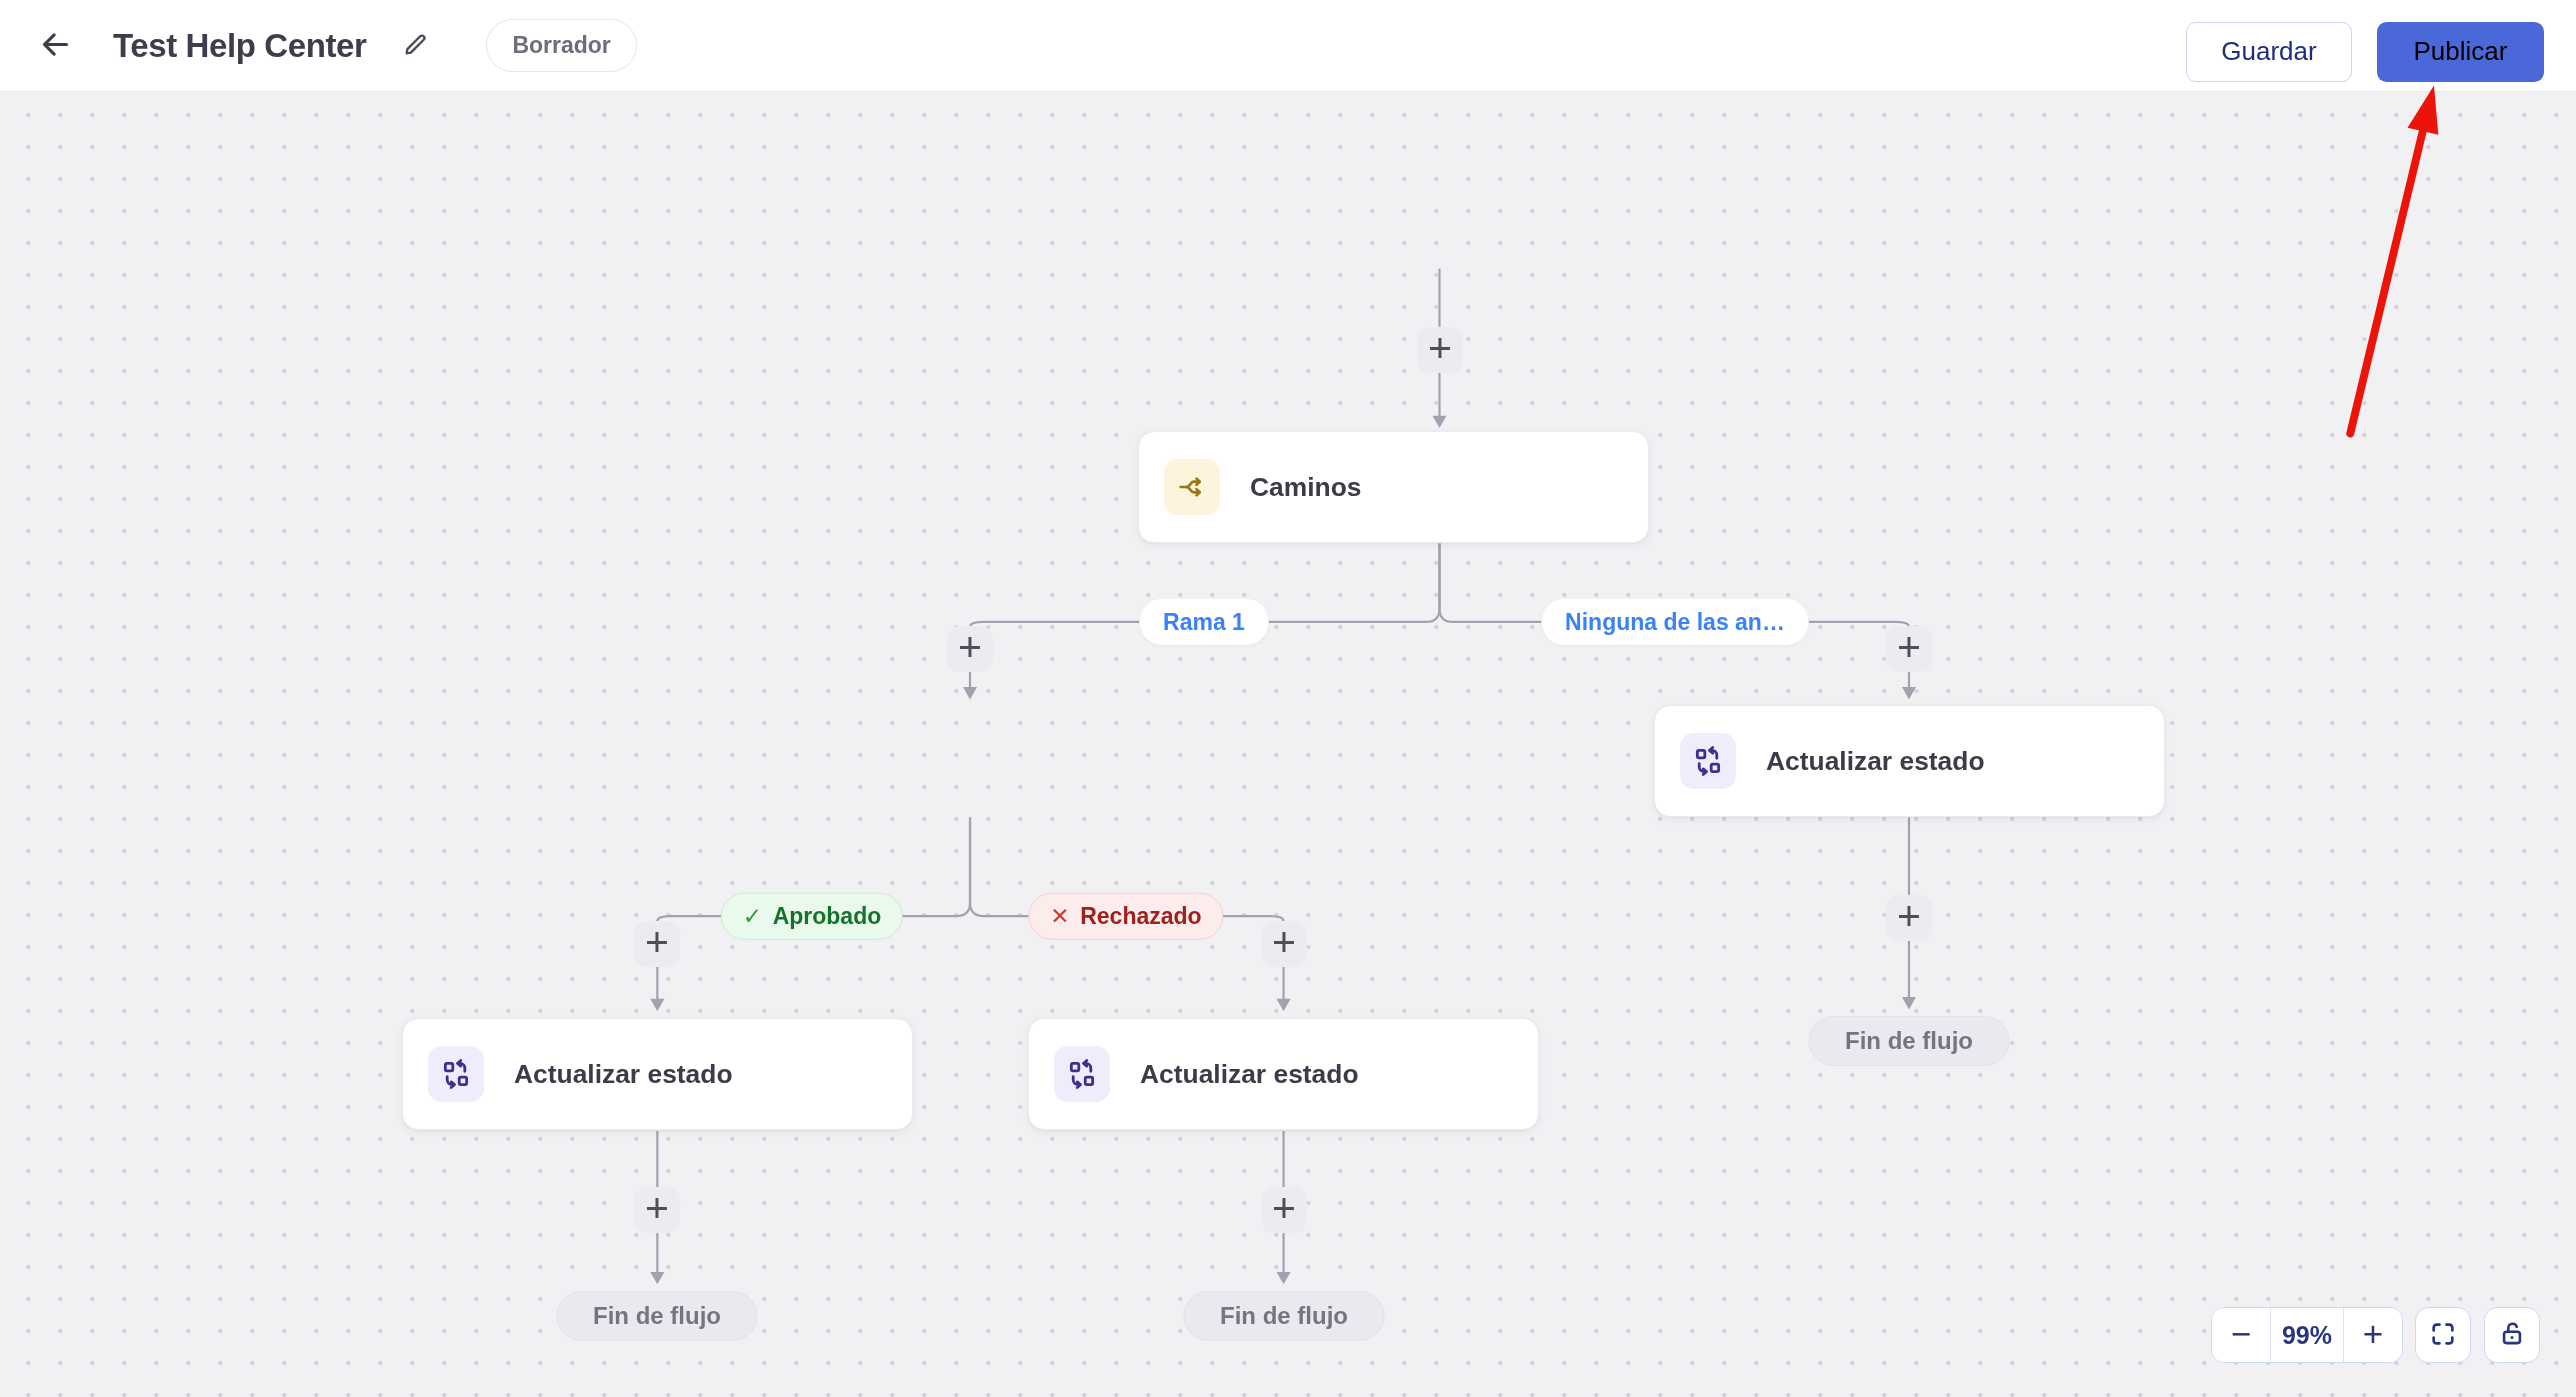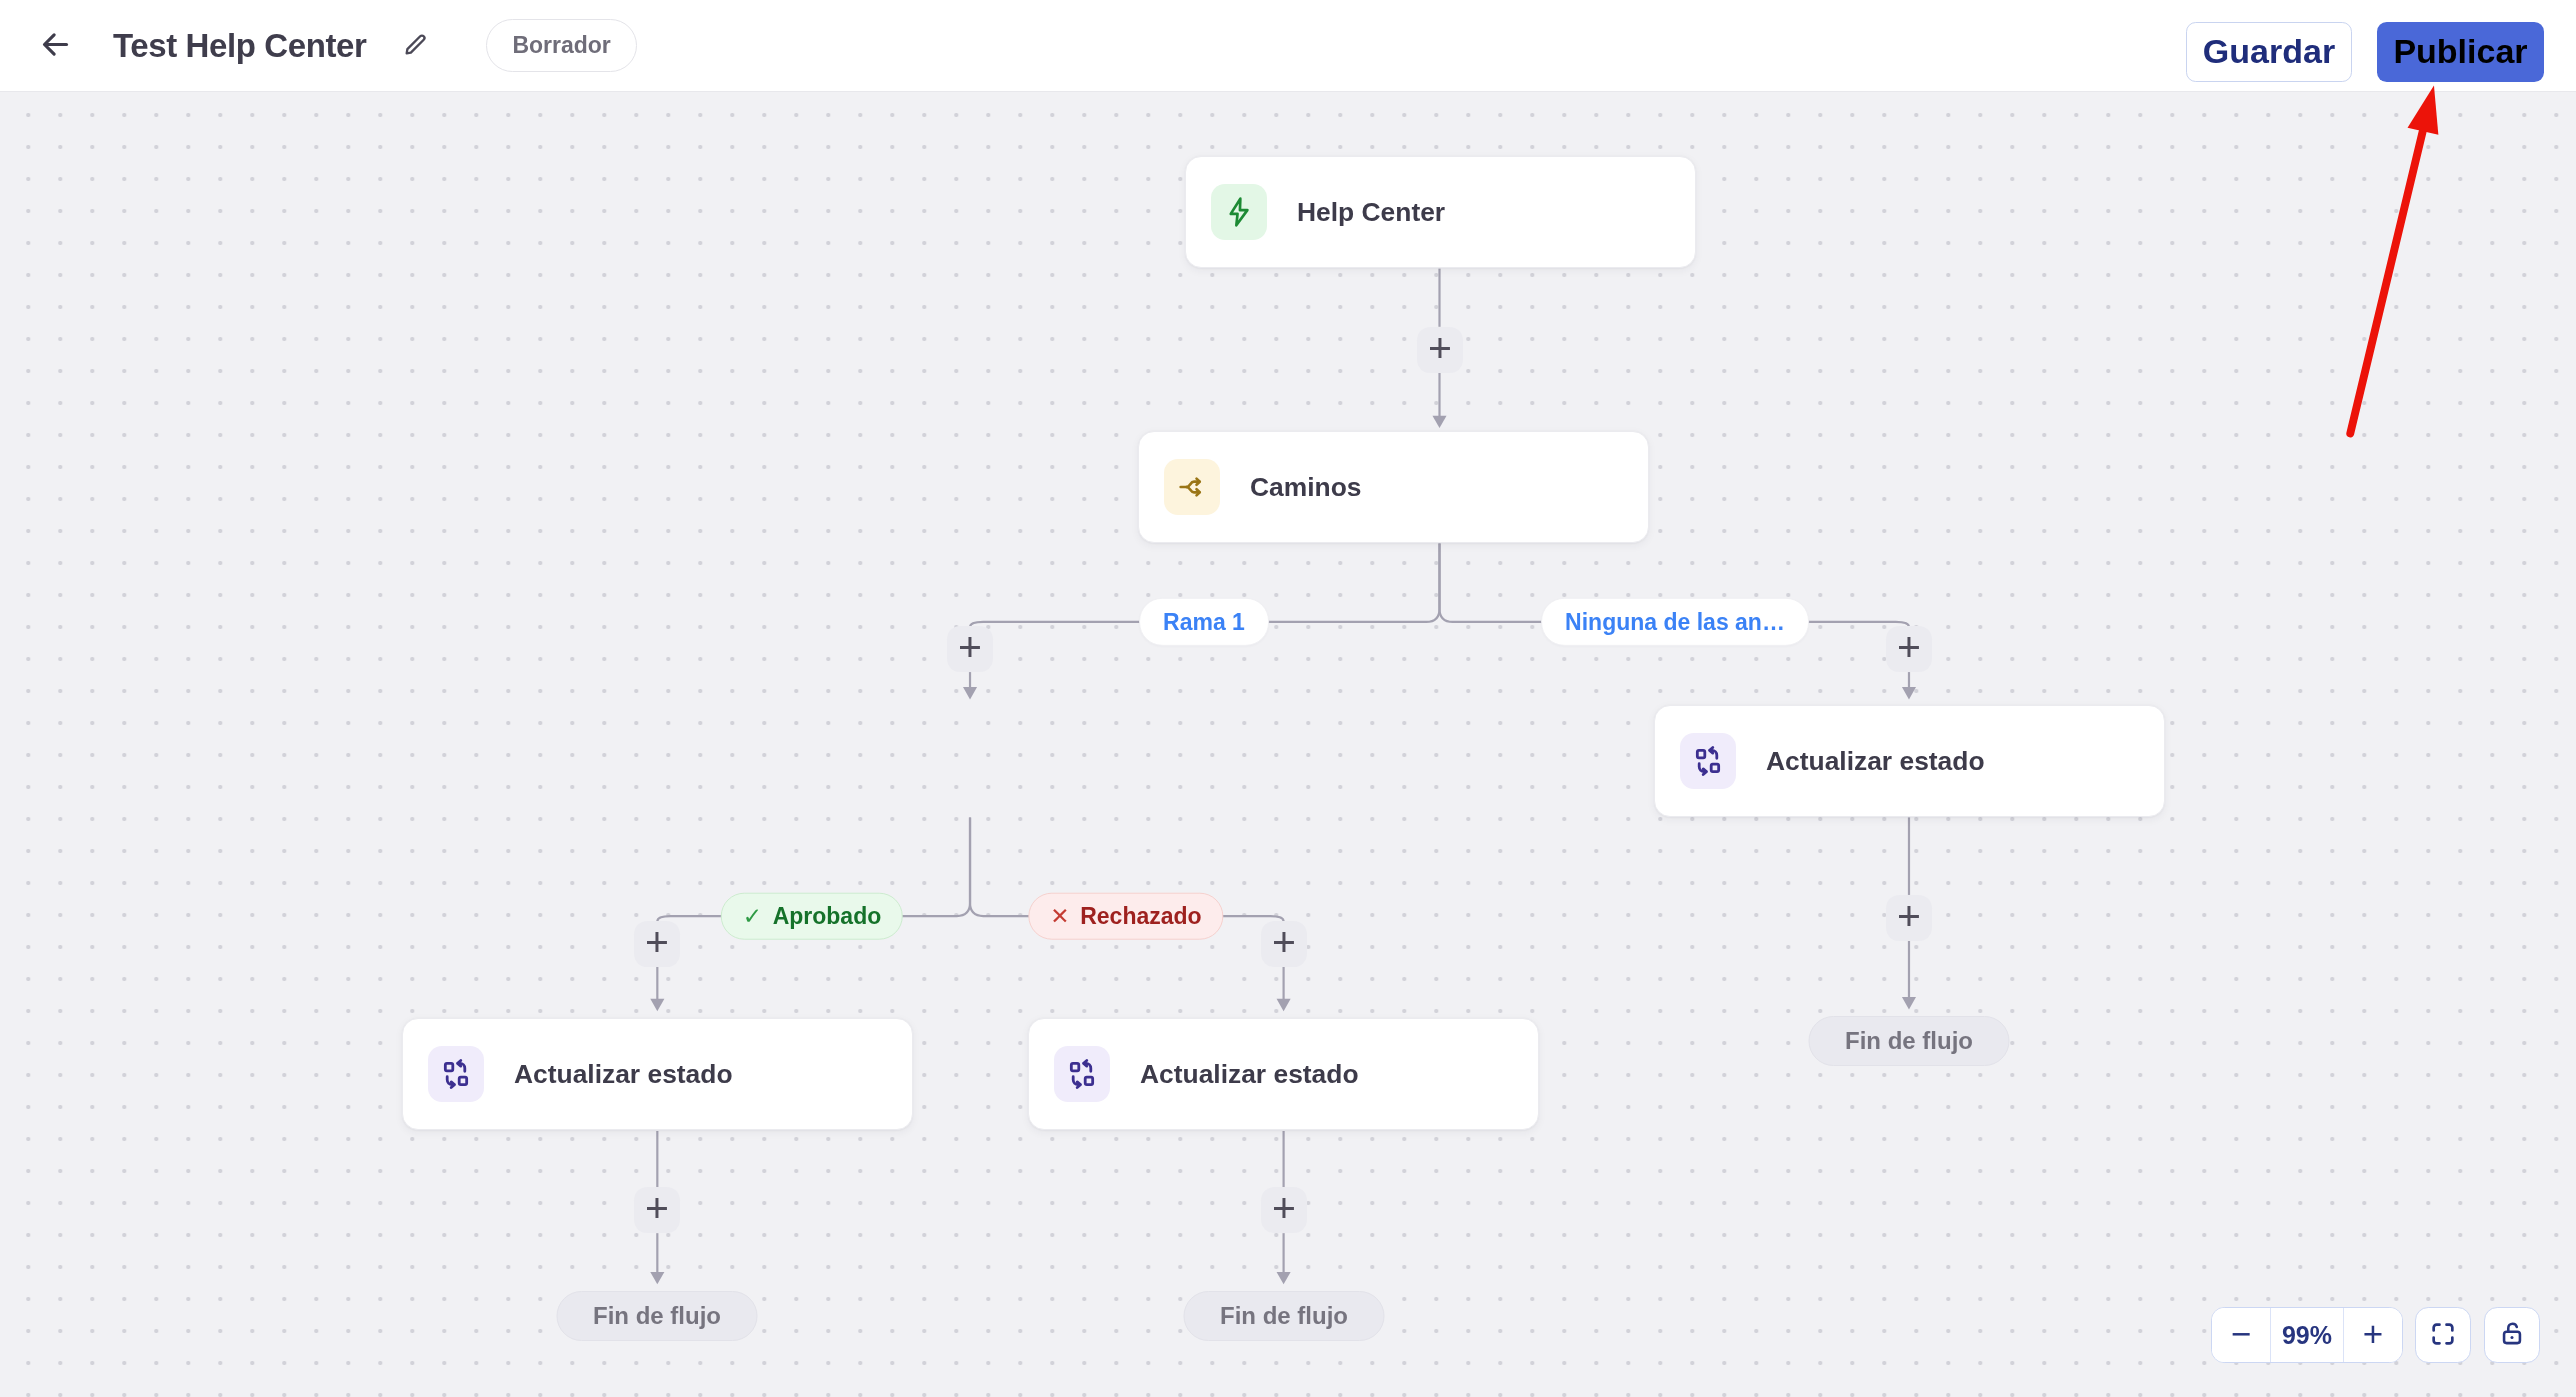--- a/index.html
+++ b/index.html
@@ -12,21 +12,21 @@
           padding:11px 32px;box-sizing:border-box;z-index:10;}
   .back-btn{background:none;border:none;cursor:pointer;width:46px;height:46px;
             display:flex;align-items:center;justify-content:center;padding:0;}
   .page-title{font-size:33px;font-weight:700;color:#3f3d4c;margin:0 0 0 35px;letter-spacing:-0.4px;}
   .edit-btn{background:none;border:none;cursor:pointer;margin-left:30px;width:39px;height:39px;
             display:flex;align-items:center;justify-content:center;padding:0;}
   .status-badge{margin-left:51px;height:51px;display:flex;align-items:center;
                 padding:0 25px;border:1.3px solid #e4e4e9;border-radius:26.4px;
                 color:#6f6d79;font-size:23px;font-weight:600;background:#fff;}
   .topbar-spacer{flex:1;}
-  .btn{height:60px;border-radius:9.7px;font-size:34px;font-weight:700;cursor:pointer;
+  .btn{height:60px;border-radius:9.7px;font-size:26px;font-weight:400;cursor:pointer;
        display:flex;align-items:center;justify-content:center;box-sizing:border-box;margin-top:12px;}
   .btn-save{width:166px;background:#fff;border:1.5px solid #c9d4f0;color:#1f2d7b;margin-right:25px;}
   .btn-publish{width:167px;background:#4a68d8;border:none;color:#000000;}
 
   
   .canvas-bg{position:absolute;left:0;top:92px;width:2576px;height:1306px;
              background-color:#f1f1f4;
              background-image:radial-gradient(circle,#d2d2d9 1.9px,transparent 2.3px);
              background-size:32px 32px;background-position:12.3px 7px;z-index:0;}
   svg.connectors{position:absolute;left:0;top:0;z-index:1;pointer-events:none;}
@@ -136,28 +136,20 @@
 
     <path d="M746 1284 V1348"></path>
     <path d="M746 1400 V1446"></path>
       <polygon points="738,1444 754,1444 746,1458"></polygon>
 
     <path d="M1457 1284 V1348"></path>
     <path d="M1457 1400 V1446"></path>
       <polygon points="1449,1444 1465,1444 1457,1458"></polygon>
   </svg>
 
-  <div class="node" style="left:1185px;top:156px;">
-    <span class="icon-sq icon-green">
-      <svg width="32" height="32" viewBox="0 0 24 24" fill="none" stroke="#1d8a34" stroke-width="2" stroke-linejoin="round">
-        <path d="M13 2 5.8 13.4h5.1L10 22l8.3-11.4h-5.6L13 2z"></path>
-      </svg>
-    </span>
-    <span class="node-label">Help Center</span>
-  </div>
 
   <div class="node" style="left:1138px;top:431px;">
     <span class="icon-sq icon-amber">
       <svg width="32" height="32" viewBox="0 0 24 24" fill="none" stroke="#9a7516" stroke-width="2" stroke-linecap="round" stroke-linejoin="round">
         <path d="M3.5 12H8"></path>
         <path d="M8 12c2.6 0 2.6-4 5.5-4h4"></path>
         <path d="M15.4 5.7 17.8 8l-2.4 2.3"></path>
         <path d="M8 12c2.6 0 2.6 4 5.5 4h4"></path>
         <path d="M15.4 13.7 17.8 16l-2.4 2.3"></path>
       </svg>

